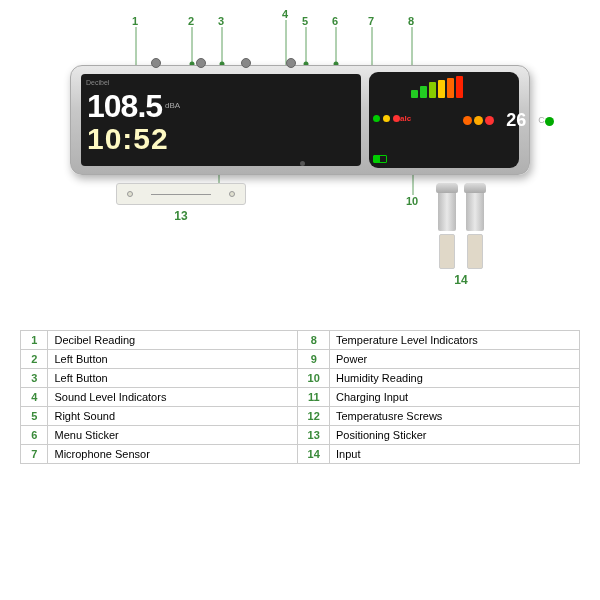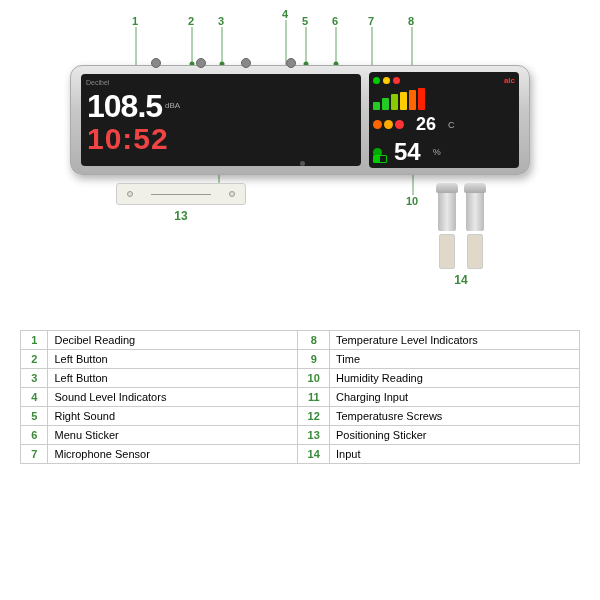--- a/index.html
+++ b/index.html
@@ -80,39 +80,39 @@
     }
 
     .dba-label {
       color: #aaa;
       font-size: 8px;
       margin-left: 3px;
       margin-bottom: 2px;
     }
 
     .time-display {
-      color: #ef4444;
+      color: #fef9c3;
       font-size: 30px;
       font-weight: bold;
       letter-spacing: 1px;
       line-height: 1;
       margin-top: 2px;
     }
 
     
     .device-right {
       position: absolute;
       right: 10px;
       top: 6px;
       width: 150px;
       height: 96px;
       background: #1a1a1a;
-      border-radius: 4px;
-      display: flex;
-      flex-direction: column;
+      border-radius: 9px;
+      display: flex;
+      flex-direction: row;
       padding: 4px;
     }
 
     .bar-indicators {
       display: flex;
       align-items: flex-end;
       gap: 2px;
       margin-bottom: 4px;
       height: 22px;
     }
@@ -427,21 +427,21 @@
     <tr>
       <td style="color:#3a8a3a;font-weight:bold;text-align:center;width:22px;">1</td>
       <td>Decibel Reading</td>
       <td style="color:#3a8a3a;font-weight:bold;text-align:center;width:22px;">8</td>
       <td>Temperature Level Indicators</td>
     </tr>
         <tr>
       <td style="color:#3a8a3a;font-weight:bold;text-align:center;width:22px;">2</td>
       <td>Left Button</td>
       <td style="color:#3a8a3a;font-weight:bold;text-align:center;width:22px;">9</td>
-      <td>Time</td>
+      <td>Power</td>
     </tr>
         <tr>
       <td style="color:#3a8a3a;font-weight:bold;text-align:center;width:22px;">3</td>
       <td>Left Button</td>
       <td style="color:#3a8a3a;font-weight:bold;text-align:center;width:22px;">10</td>
       <td>Humidity Reading</td>
     </tr>
         <tr>
       <td style="color:#3a8a3a;font-weight:bold;text-align:center;width:22px;">4</td>
       <td>Sound Level Indicators</td>

